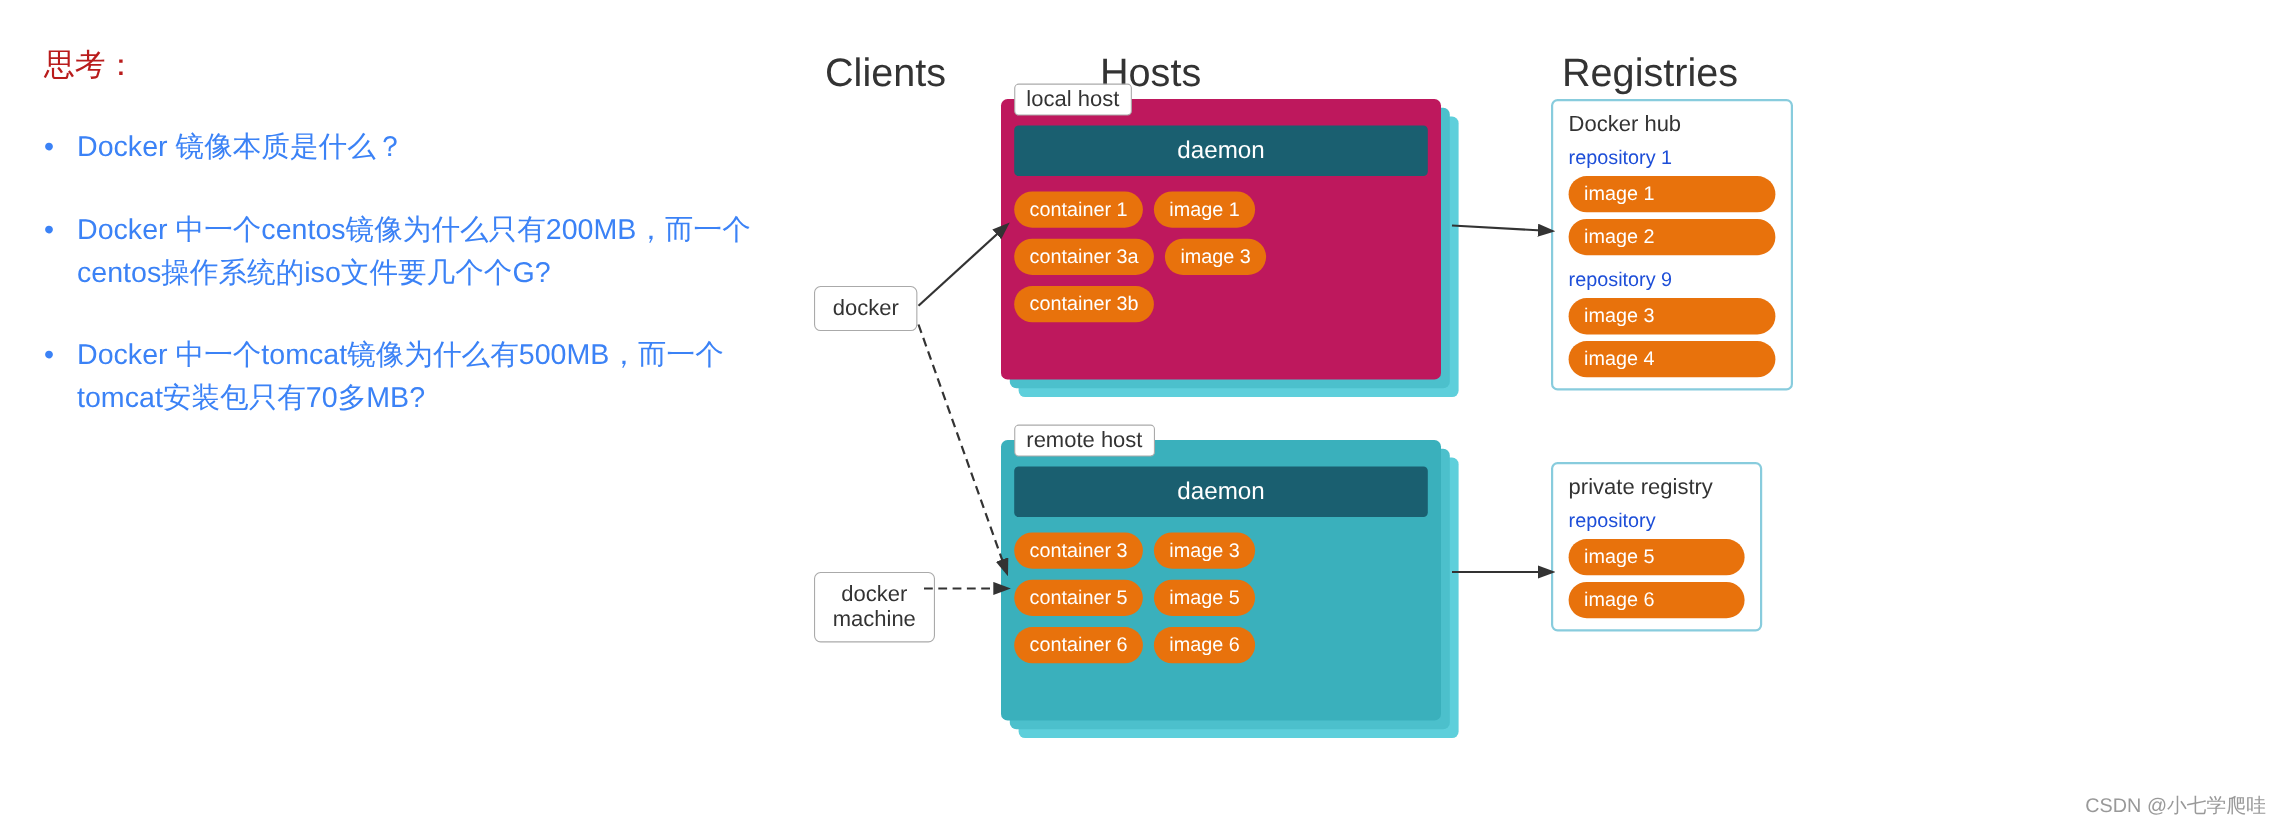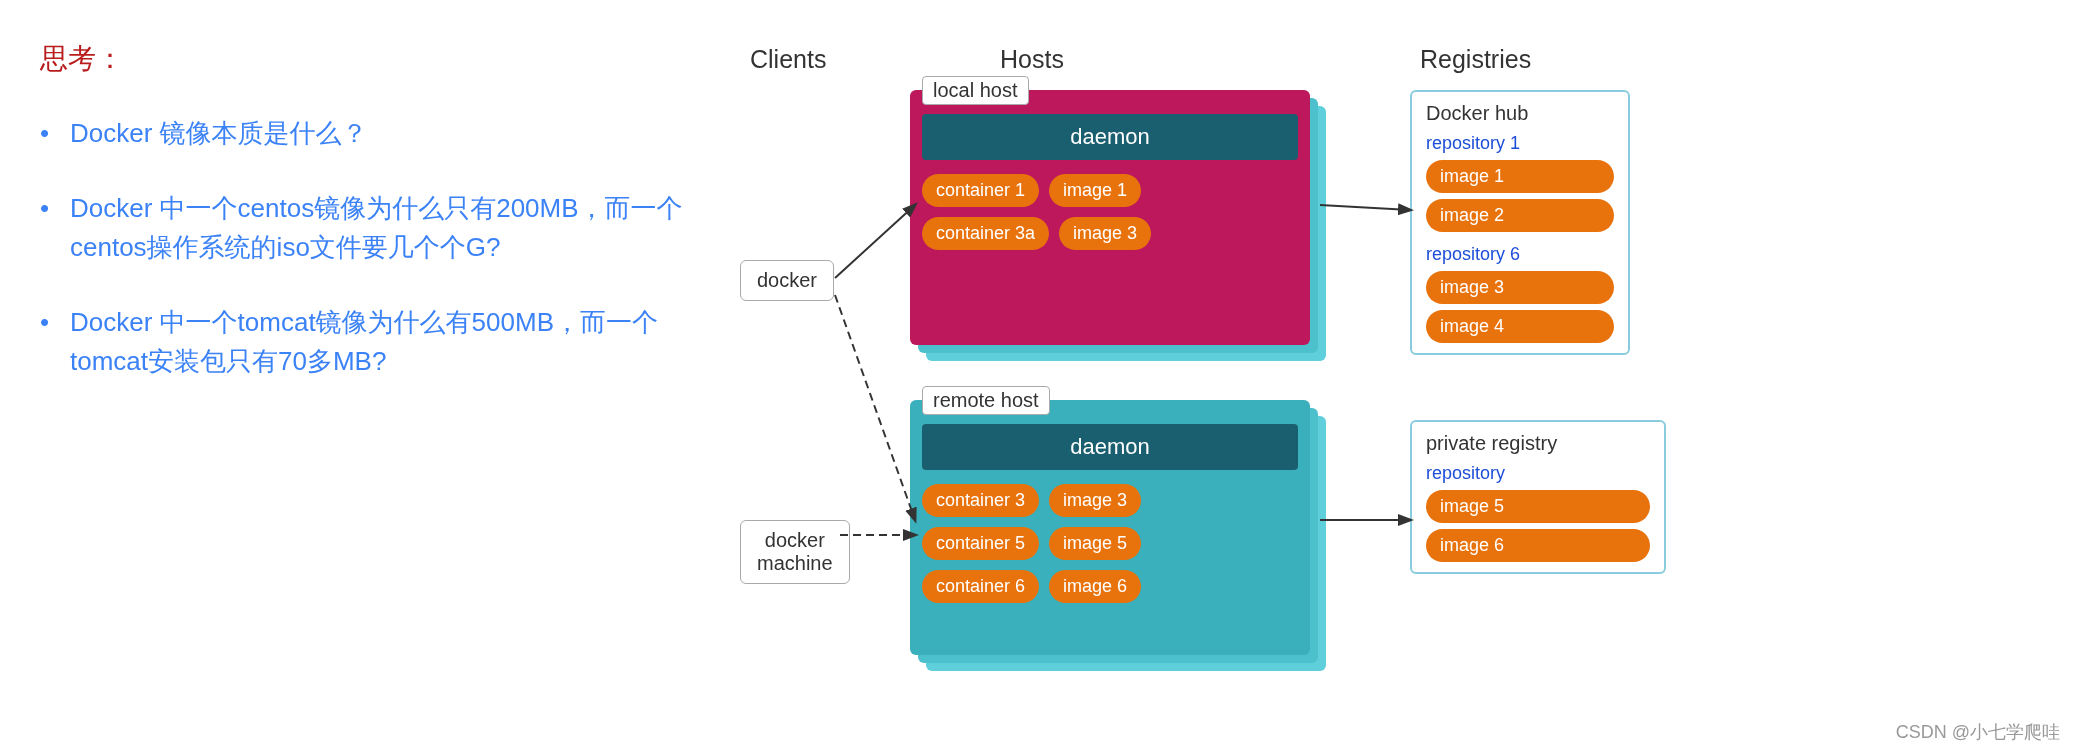--- a/index.html
+++ b/index.html
@@ -63,21 +63,21 @@
 
     .diagram-container {
       position: relative;
       width: 100%;
       height: 100%;
     }
 
     
     .col-header {
       position: absolute;
-      font-size: 25px;
+      font-size: 36px;
       color: #333;
       font-weight: normal;
       top: 15px;
     }
 
     .col-clients { left: 30px; }
     .col-hosts { left: 280px; }
     .col-registries { left: 700px; }
 
     .host-label-box {
@@ -207,20 +207,23 @@
           <div class="items-row">
             <div class="orange-pill">container 1</div>
             <div class="orange-pill">image 1</div>
           </div>
 
           <div class="items-row">
             <div class="orange-pill">container 3a</div>
             <div class="orange-pill">image 3</div>
           </div>
 
+          <div class="items-row">
+            <div class="orange-pill">container 3b</div>
+          </div>
         </div>
       </div>
 
       <div style="position:absolute; top:370px; left:190px; width:420px; height:270px;">
 
         <div style="position:absolute; top:16px; left:16px; width:400px; height:255px; background:#5ECFDB; border-radius:6px;"></div>
         <div style="position:absolute; top:8px; left:8px; width:400px; height:255px; background:#4CC0CC; border-radius:6px;"></div>
 
         <div style="position:absolute; top:0; left:0; width:400px; height:255px; background:#3AB0BC; border-radius:6px;">
 
@@ -249,28 +252,28 @@
         </div>
       </div>
 
       <div style="position:absolute; top:60px; left:690px; width:220px; background:#fff; border:2px solid #88CCDD; border-radius:6px; padding:10px 14px;">
         <div class="registry-title">Docker hub</div>
         <div class="registry-repo-label">repository 1</div>
         <div style="display:flex; flex-direction:column; gap:6px; margin-bottom:12px;">
           <div class="orange-pill" style="display:inline-block;">image 1</div>
           <div class="orange-pill" style="display:inline-block;">image 2</div>
         </div>
-        <div class="registry-repo-label">repository 6</div>
+        <div class="registry-repo-label">repository 9</div>
         <div style="display:flex; flex-direction:column; gap:6px;">
           <div class="orange-pill" style="display:inline-block;">image 3</div>
           <div class="orange-pill" style="display:inline-block;">image 4</div>
         </div>
       </div>
 
-      <div style="position:absolute; top:390px; left:690px; width:256px; background:#fff; border:2px solid #88CCDD; border-radius:6px; padding:10px 14px;">
+      <div style="position:absolute; top:390px; left:690px; width:192px; background:#fff; border:2px solid #88CCDD; border-radius:6px; padding:10px 14px;">
         <div class="registry-title">private registry</div>
         <div class="registry-repo-label">repository</div>
         <div style="display:flex; flex-direction:column; gap:6px;">
           <div class="orange-pill" style="display:inline-block;">image 5</div>
           <div class="orange-pill" style="display:inline-block;">image 6</div>
         </div>
       </div>
 
       <svg class="arrows-svg" xmlns="http://www.w3.org/2000/svg">
         <defs>

